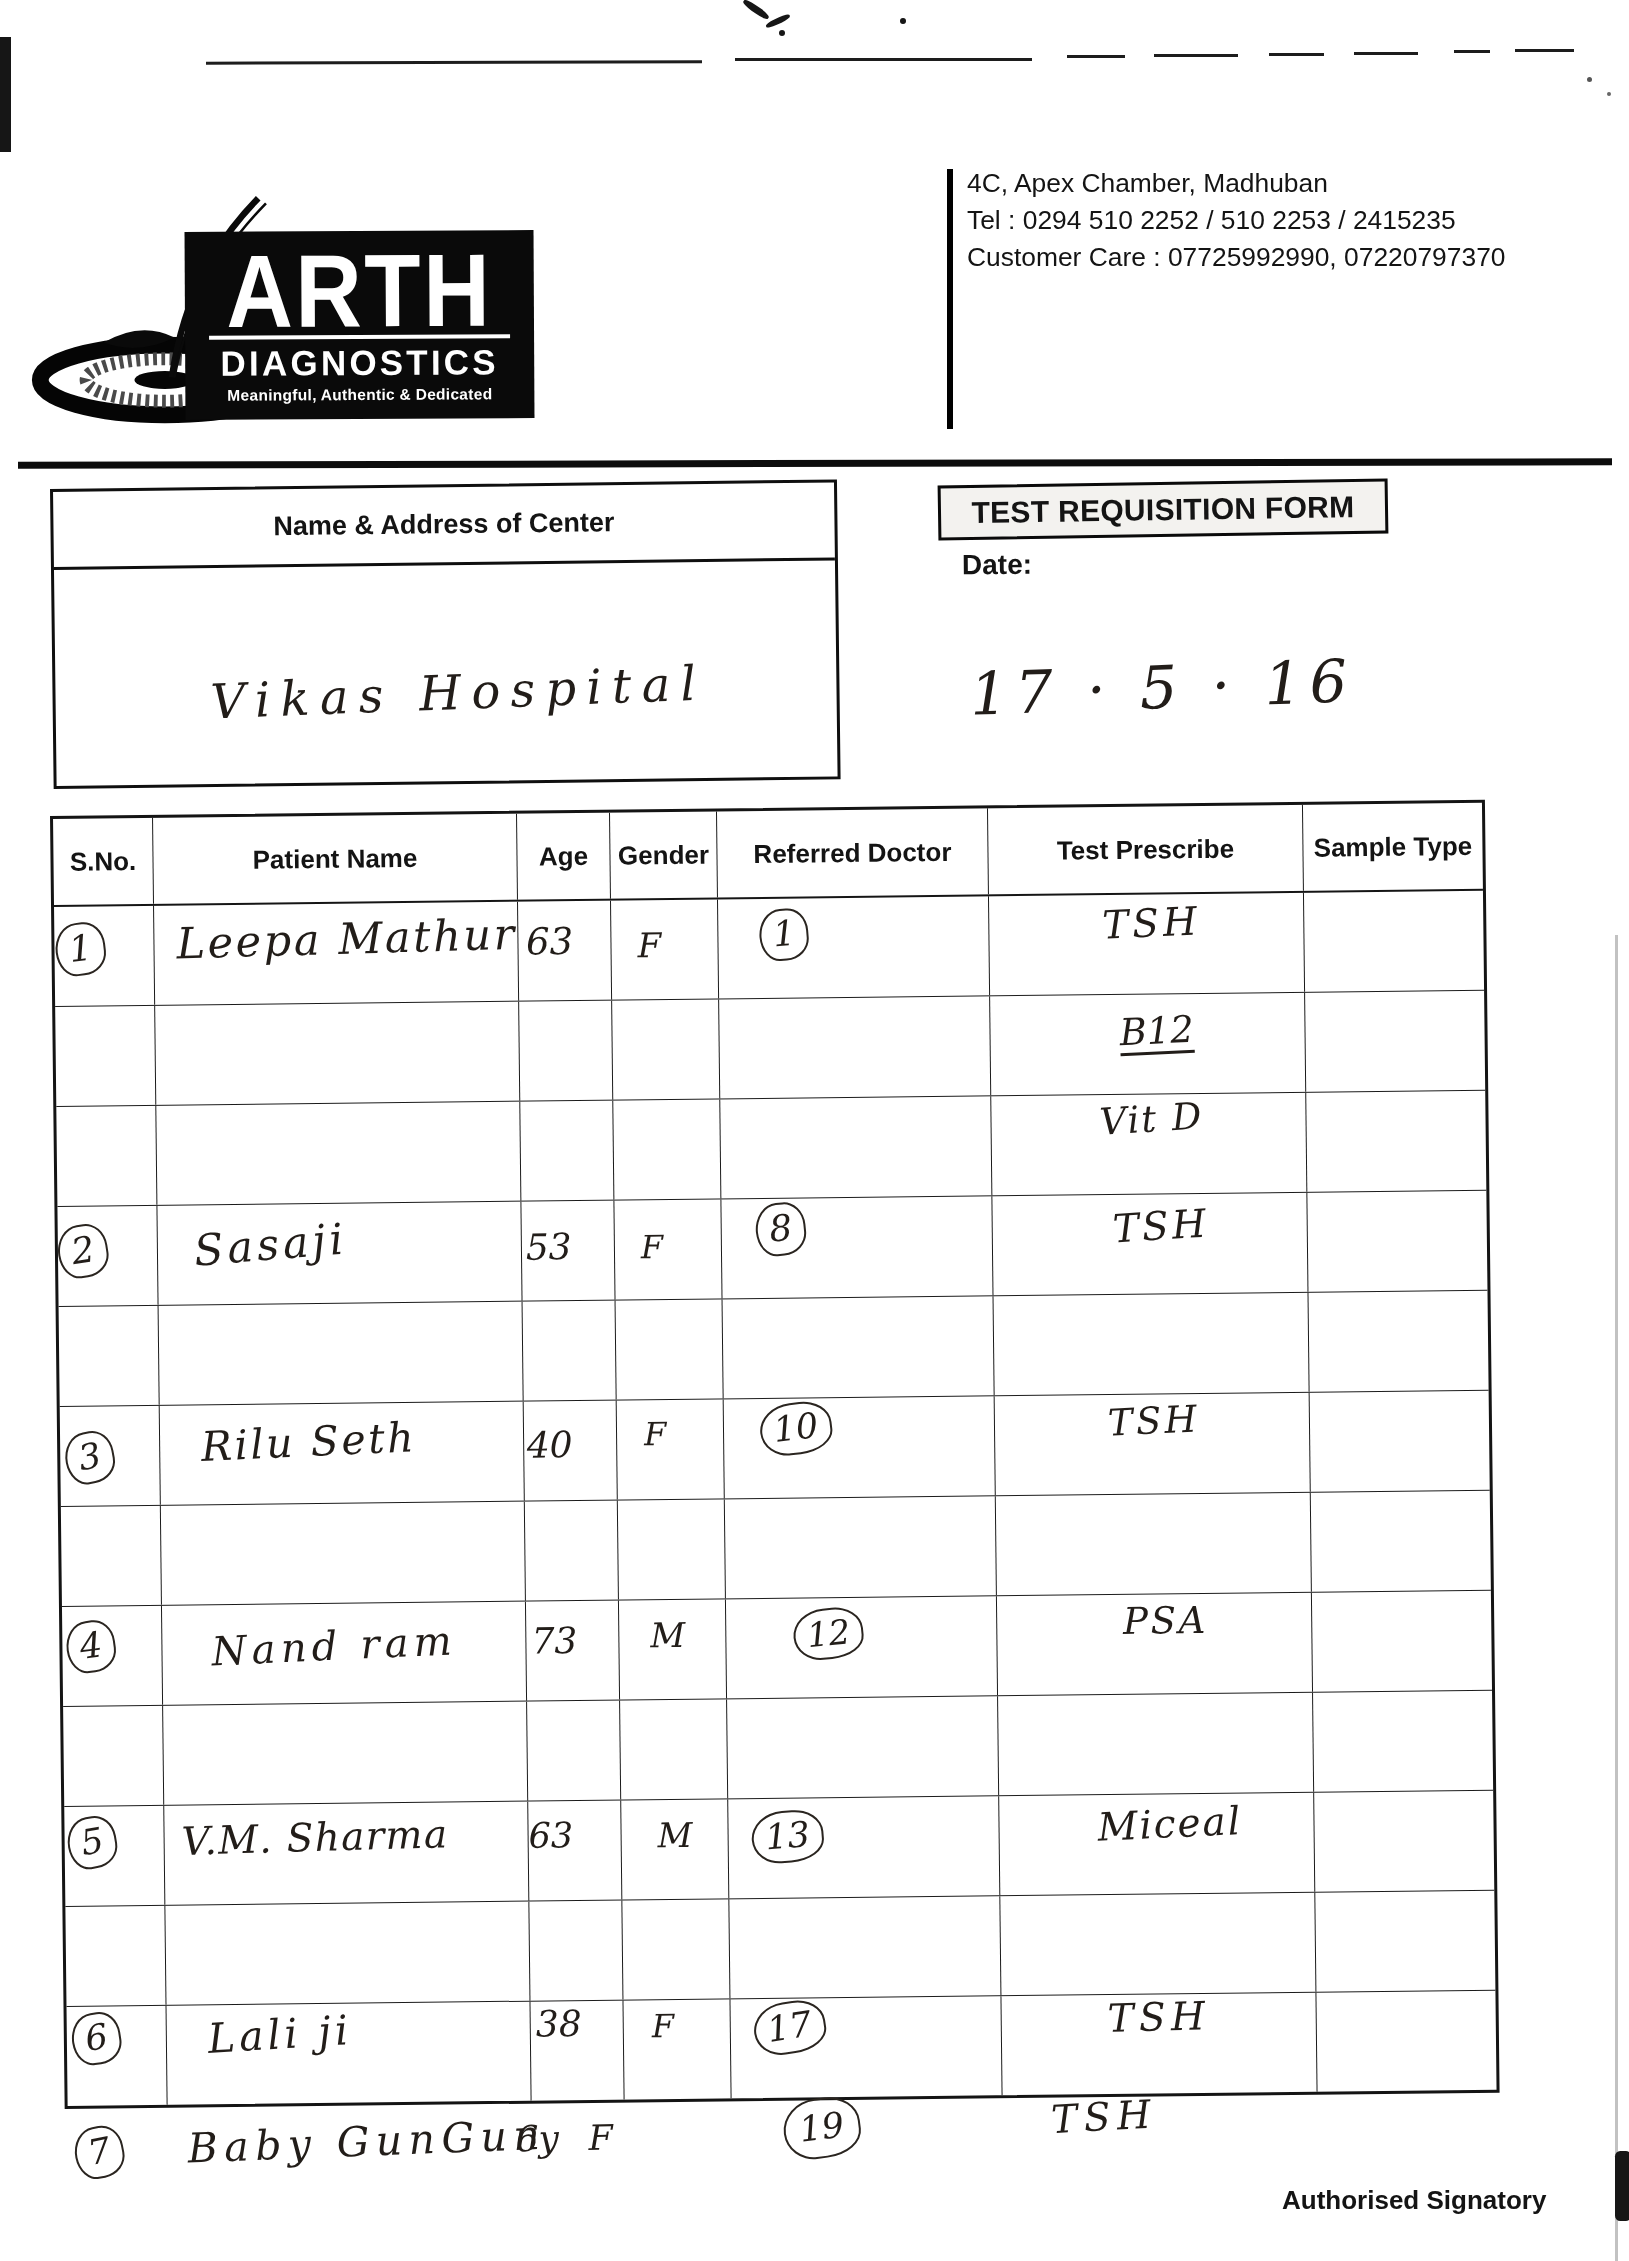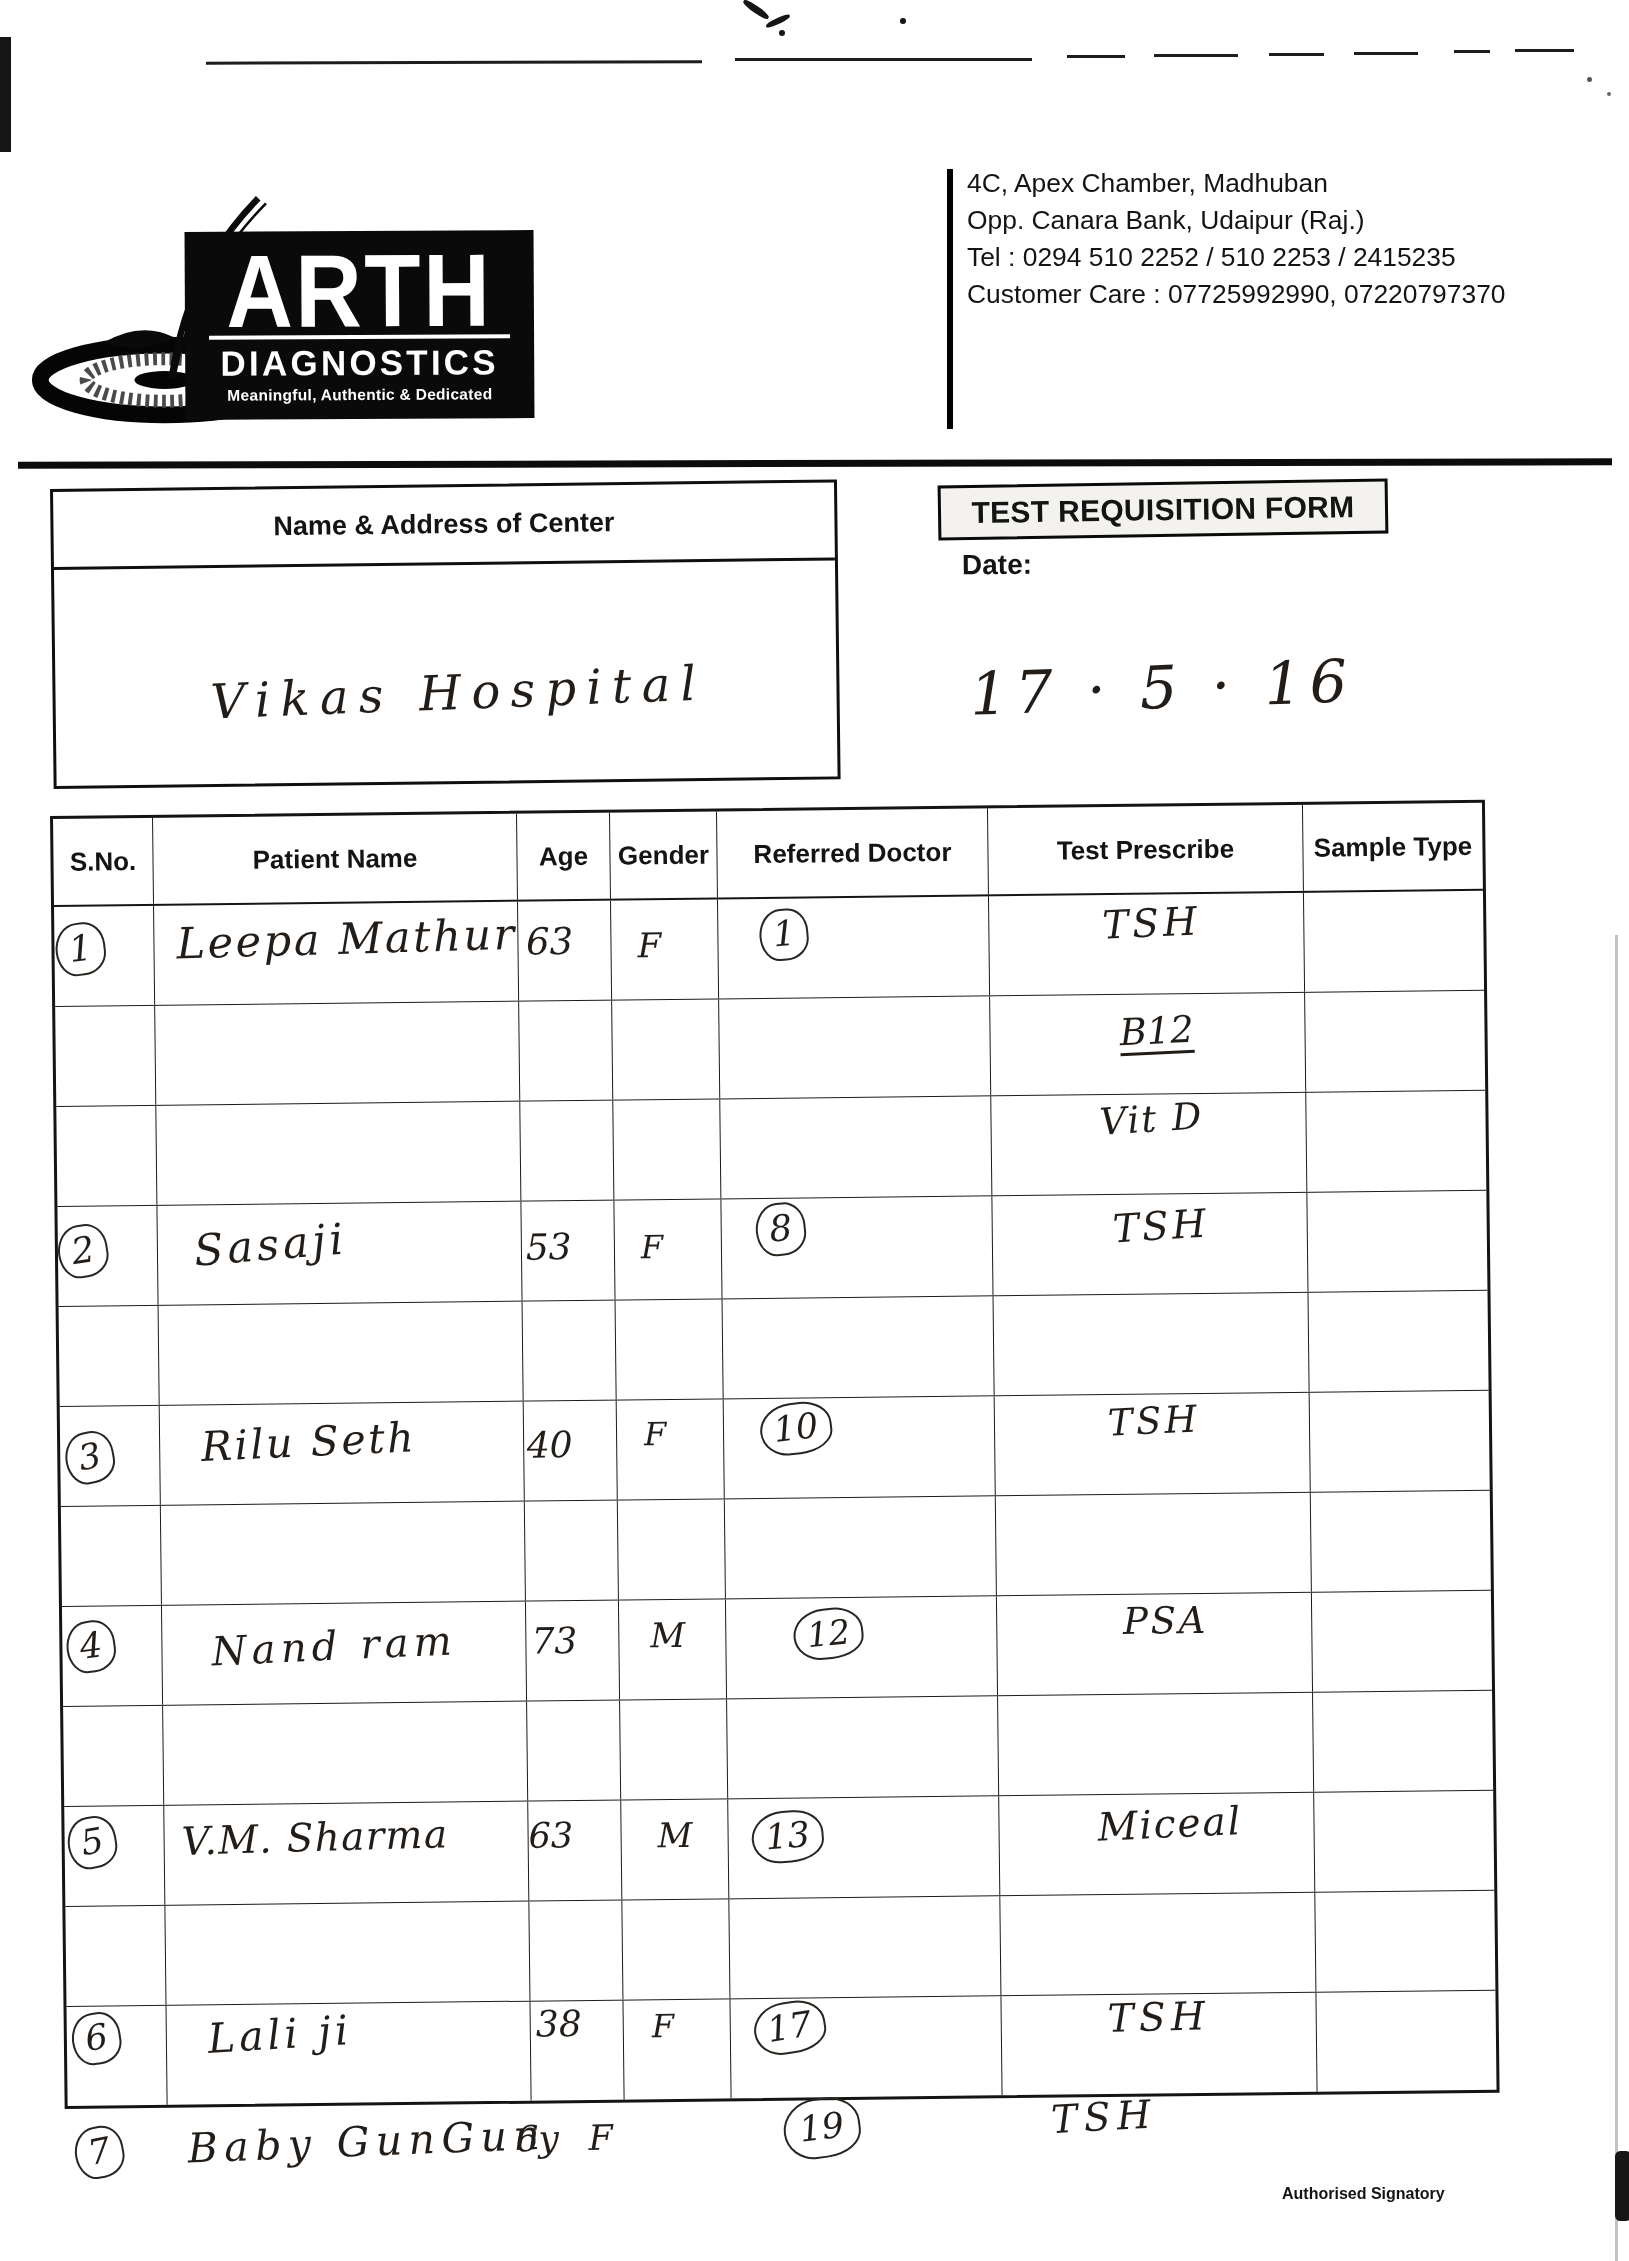--- a/index.html
+++ b/index.html
@@ -49,21 +49,21 @@
         height:99px;border-bottom:1.9px solid #1b1b1b;}
   .trow.thead{height:86px;border-bottom:2.6px solid #151515;}
   .trow:last-child{border-bottom:none;}
   .td{position:relative;border-right:1.9px solid #1b1b1b;}
   .td:last-child{border-right:none;}
   .th{display:flex;align-items:center;justify-content:center;font-weight:bold;font-size:26px;
       text-align:center;}
   
   .overflowrow{position:absolute;left:64px;top:2114px;width:1547px;height:129px;
                transform:rotate(-1.2deg);transform-origin:0 0;}
-  .authsig{position:absolute;left:1282px;top:2185px;font-weight:bold;font-size:16px;}
+  .authsig{position:absolute;left:1282px;top:2185px;font-weight:bold;font-size:26px;}
 </style>
 </head>
 <body>
 
 <div class="page">
 
   <div class="art" style="left:0;top:37px;width:11px;height:115px;"></div>
   <div class="seg" style="left:206px;top:61px;width:496px;transform:rotate(-0.15deg);"></div>
   <div class="seg" style="left:735px;top:58px;width:297px;height:3.2px;"></div>
   <div class="seg" style="left:1067px;top:55px;width:58px;"></div>
@@ -93,21 +93,20 @@
   <div class="logobox">
     <div class="logoword">ARTH</div>
     <div class="logoline"></div>
     <div class="logoword2">DIAGNOSTICS</div>
     <div class="logotag">Meaningful, Authentic &amp; Dedicated</div>
   </div>
 
   <div class="companybar"></div>
   <div class="company">
     <div class="cline">4C, Apex Chamber, Madhuban</div>
-    <div class="cline">Opp. Canara Bank, Udaipur (Raj.)</div>
     <div class="cline">Tel : 0294 510 2252 / 510 2253 / 2415235</div>
     <div class="cline">Customer Care : 07725992990, 07220797370</div>
   </div>
 
   <div class="divider"></div>
 
   <div class="centerbox">
     <div class="cb-head">Name &amp; Address of Center</div>
     <div class="cb-body">
       <span class="hw" style="left:155px;top:103px;font-size:48px;letter-spacing:10.3px;transform:rotate(-1.5deg);">Vikas Hospital</span>

